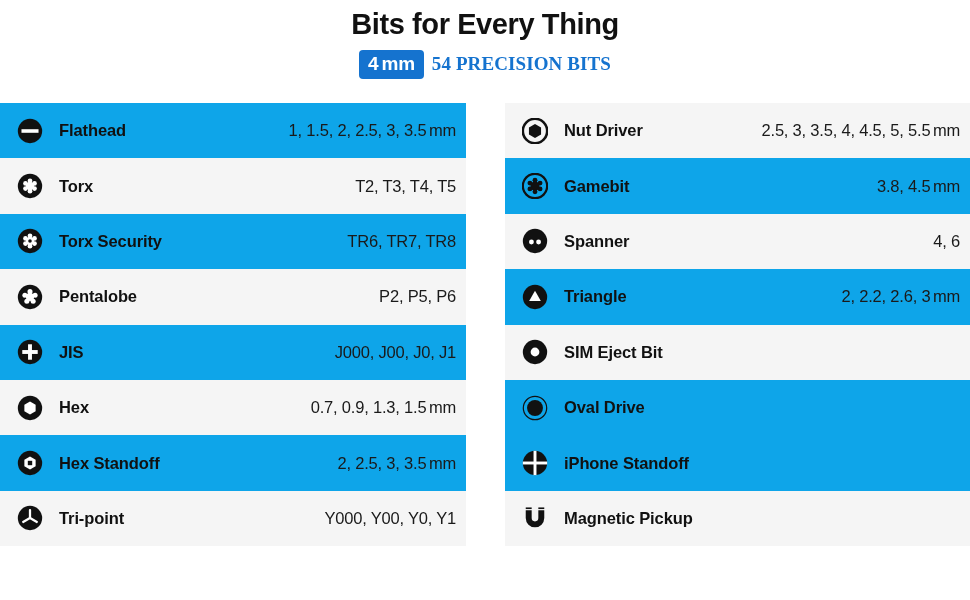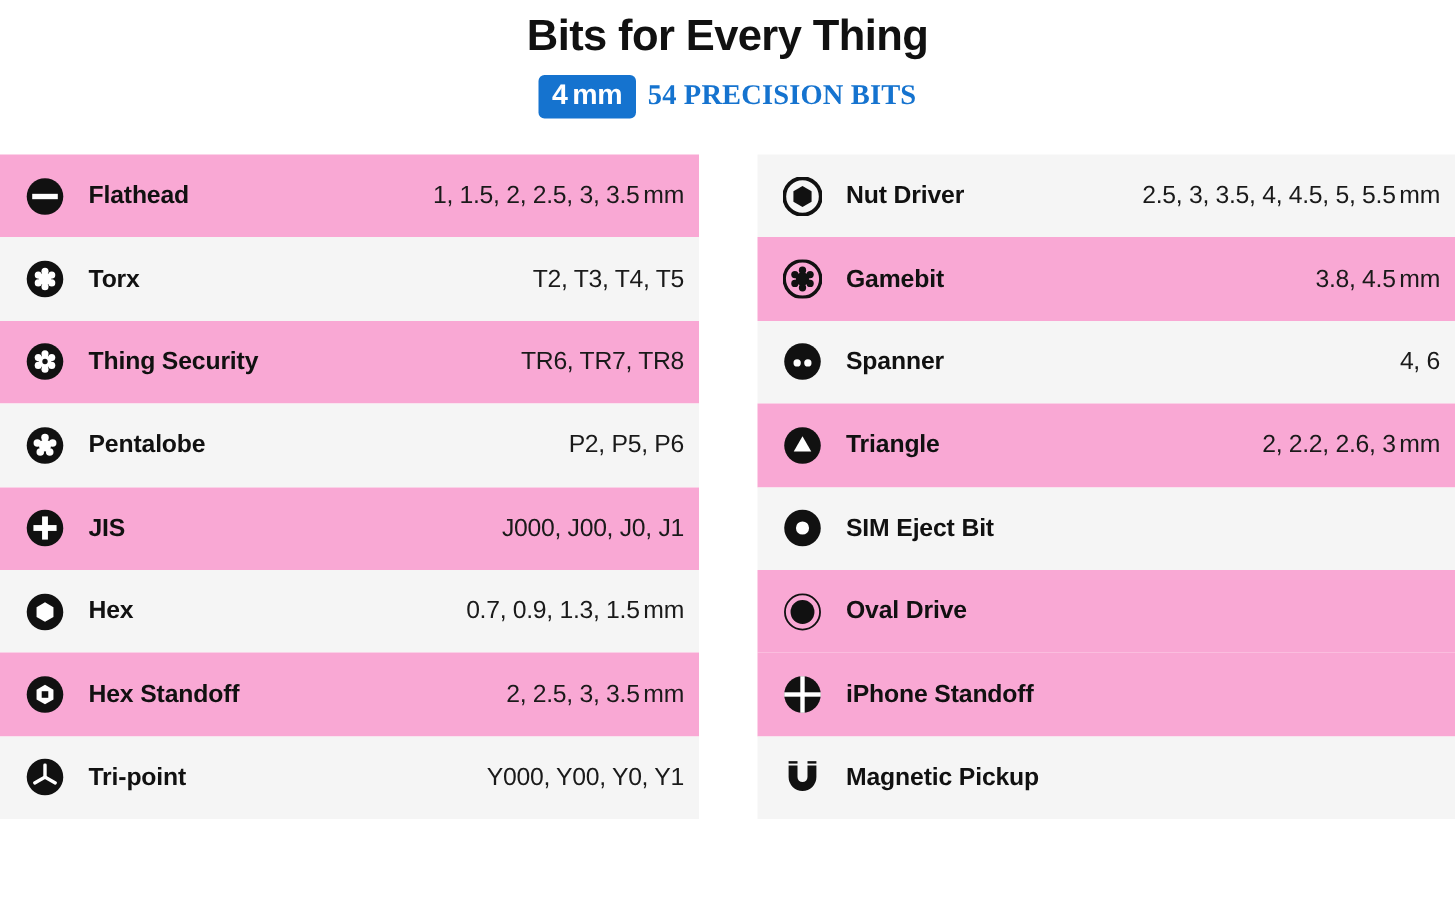--- a/index.html
+++ b/index.html
@@ -67,21 +67,21 @@
   }
   .col { width: 466px; }
   .col-right { margin-left: 39px; width: 465px; }
 
   .row {
     height: 55.4px;
     display: flex;
     align-items: center;
     padding-left: 17px;
     padding-right: 10px;
-    background: #f9a8d4;
+    background: #0ea5e9;
   }
   .row.alt { background: #f5f5f5; }
 
   .icon {
     width: 26px; height: 26px;
     flex: 0 0 26px;
     display: block;
   }
   .row-label {
     margin-left: 16px;
@@ -143,21 +143,21 @@
               <circle cx="16" cy="16" r="15" fill="#111111"></circle>
               <circle cx="16" cy="16" r="5.1" fill="#ffffff"></circle>
               <circle cx="16.00" cy="9.60" r="2.9" fill="#ffffff"></circle>
               <circle cx="21.54" cy="12.80" r="2.9" fill="#ffffff"></circle>
               <circle cx="21.54" cy="19.20" r="2.9" fill="#ffffff"></circle>
               <circle cx="16.00" cy="22.40" r="2.9" fill="#ffffff"></circle>
               <circle cx="10.46" cy="19.20" r="2.9" fill="#ffffff"></circle>
               <circle cx="10.46" cy="12.80" r="2.9" fill="#ffffff"></circle>
               <circle cx="16" cy="16" r="2.2" fill="#111111"></circle>
             </svg></span>
-          <span class="row-label">Thing Security</span>
+          <span class="row-label">Torx Security</span>
           <span class="row-value"><span>TR6, TR7, TR8</span></span>
         </div>
         <div class="row alt">
           <span class="icon"><svg viewBox="0 0 32 32" width="26" height="26">
               <circle cx="16" cy="16" r="15" fill="#111111"></circle>
               <circle cx="16" cy="16" r="5" fill="#ffffff"></circle>
               <circle cx="16.00" cy="9.40" r="3.1" fill="#ffffff"></circle>
               <circle cx="22.28" cy="13.96" r="3.1" fill="#ffffff"></circle>
               <circle cx="19.88" cy="21.34" r="3.1" fill="#ffffff"></circle>
               <circle cx="12.12" cy="21.34" r="3.1" fill="#ffffff"></circle>

